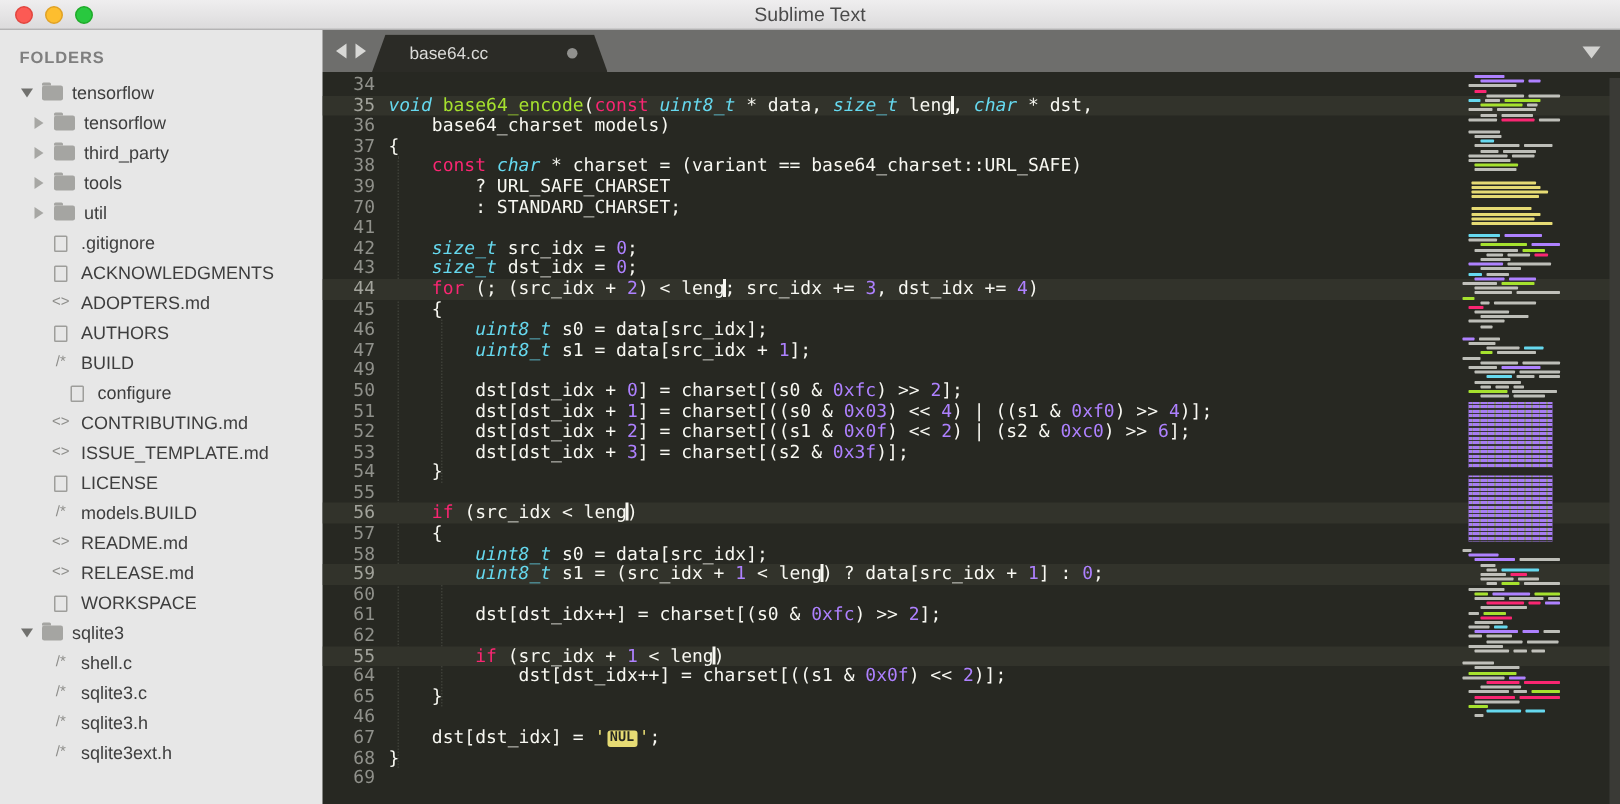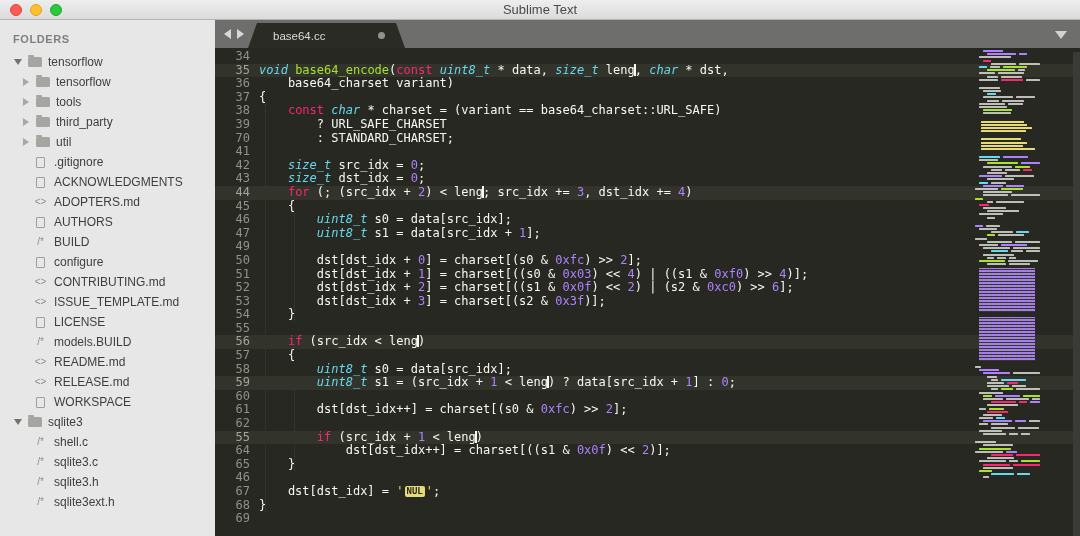--- a/index.html
+++ b/index.html
@@ -124,30 +124,30 @@
             </span>
             <span>tensorflow</span>
           </div>
           <div class="tree-row" style="padding-left: 21px;">
             <span class="arrowbox">
               <span class="tri-right"></span>
             </span>
             <span class="iconbox">
               <span class="icon-folder"></span>
             </span>
-            <span>tools</span>
+            <span>third_party</span>
           </div>
           <div class="tree-row" style="padding-left: 21px;">
             <span class="arrowbox">
               <span class="tri-right"></span>
             </span>
             <span class="iconbox">
               <span class="icon-folder"></span>
             </span>
-            <span>third_party</span>
+            <span>tools</span>
           </div>
           <div class="tree-row" style="padding-left: 21px;">
             <span class="arrowbox">
               <span class="tri-right"></span>
             </span>
             <span class="iconbox">
               <span class="icon-folder"></span>
             </span>
             <span>util</span>
           </div>
@@ -174,21 +174,21 @@
               <span class="icon-doc"></span>
             </span>
             <span>AUTHORS</span>
           </div>
           <div class="tree-row" style="padding-left: 33px;">
             <span class="iconbox">
               <span class="icon-glyph">/*</span>
             </span>
             <span>BUILD</span>
           </div>
-          <div class="tree-row" style="padding-left: 33px;">
+          <div class="tree-row" style="padding-left: 44px;">
             <span class="iconbox">
               <span class="icon-doc"></span>
             </span>
             <span>configure</span>
           </div>
           <div class="tree-row" style="padding-left: 33px;">
             <span class="iconbox">
               <span class="icon-glyph">&lt;&gt;</span>
             </span>
             <span>CONTRIBUTING.md</span>
@@ -287,21 +287,21 @@
             <div class="line">
               <span class="ln">34</span>
               <span class="lc"></span>
             </div>
             <div class="line hl">
               <span class="ln">35</span>
               <span class="lc"><span class="tk-type">void</span><span class="tk-p"> </span><span class="tk-fn">base64_encode</span><span class="tk-p">(</span><span class="tk-kw">const</span><span class="tk-p"> </span><span class="tk-type">uint8_t</span><span class="tk-p"> * data, </span><span class="tk-type">size_t</span><span class="tk-p"> leng</span><span class="cur"></span><span class="tk-p">, </span><span class="tk-type">char</span><span class="tk-p"> * dst,</span></span>
             </div>
             <div class="line">
               <span class="ln">36</span>
-              <span class="lc"><span class="tk-p">    base64_charset variant)</span></span>
+              <span class="lc"><span class="tk-p">    base64_charset models)</span></span>
             </div>
             <div class="line">
               <span class="ln">37</span>
               <span class="lc"><span class="tk-p">{</span></span>
             </div>
             <div class="line">
               <span class="ln">38</span>
               <span class="lc"><span class="tk-p">    </span><span class="tk-kw">const</span><span class="tk-p"> </span><span class="tk-type">char</span><span class="tk-p"> * charset = (variant == base64_charset::URL_SAFE)</span></span>
             </div>
             <div class="line">

